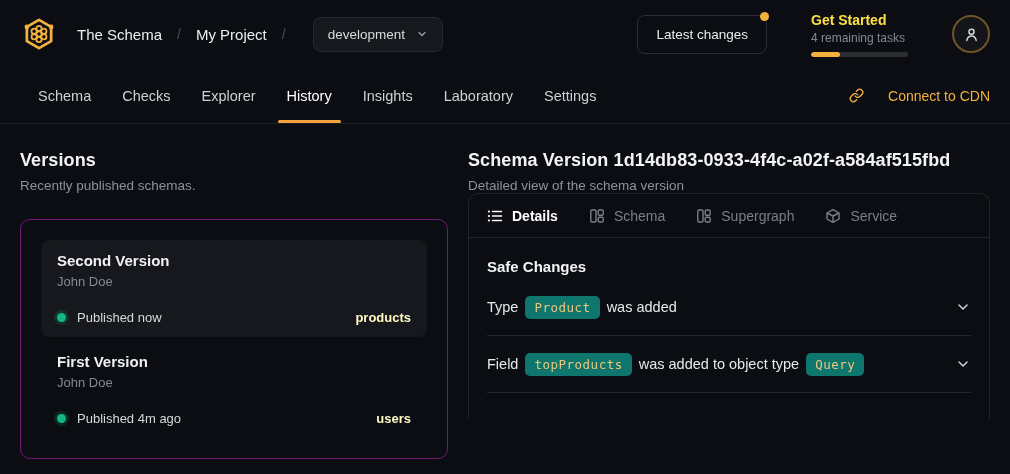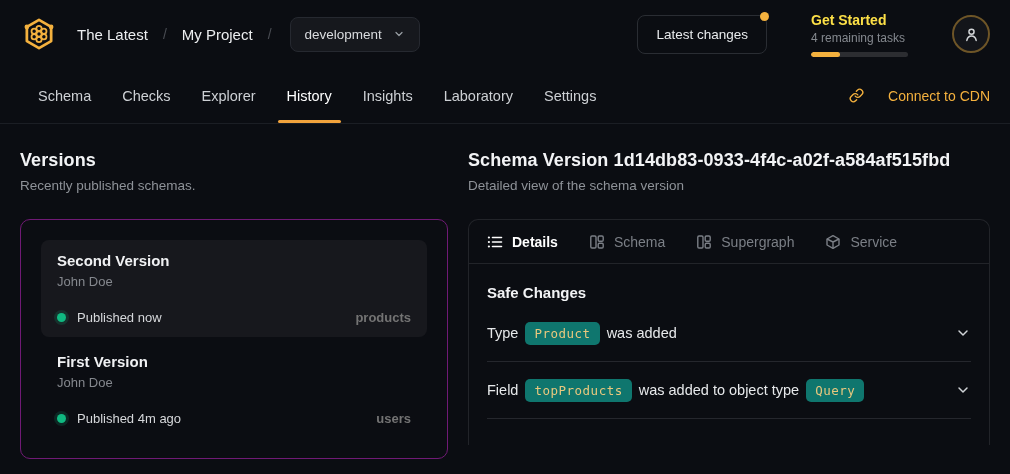--- a/index.html
+++ b/index.html
@@ -17,21 +17,21 @@
     -webkit-font-smoothing:antialiased;
   }
   svg{display:block;}
 
   
   .topbar{display:flex;align-items:center;height:68px;padding:0 20px;}
   .crumbs{display:flex;align-items:center;gap:15px;font-size:15px;}
   .crumb{color:#eceef0;font-weight:500;cursor:pointer;}
   .crumb-sep{color:#4a4d53;font-size:14px;}
   .target-btn{
-    display:flex;align-items:center;gap:11px;margin-left:3px;
+    display:flex;align-items:center;gap:11px;margin-left:12px;
     background:#16181d;border:1px solid #262930;border-radius:8px;
     padding:9px 14px;font-size:13.5px;color:#d9dbde;cursor:pointer;
   }
   .target-btn .chev{color:#9aa0a6;}
   .topbar-right{margin-left:auto;display:flex;align-items:center;gap:44px;}
   .latest-btn{
     position:relative;background:transparent;border:1px solid #2a2d33;
     border-radius:8px;padding:11px 18px;color:#e9ebed;font-size:13.5px;cursor:pointer;
   }
   .latest-dot{position:absolute;top:-4px;right:-3px;width:9px;height:9px;border-radius:50%;background:var(--accent);}
@@ -60,24 +60,24 @@
   .col-head p{margin:7px 0 0;font-size:13.5px;color:#8e9298;}
 
   
   .version-list{margin-top:26px;border:1px solid #701a75;border-radius:10px;padding:20px;display:flex;flex-direction:column;gap:4px;}
   .version-card{border-radius:8px;padding:12px 16px;cursor:pointer;}
   .version-card.selected{background:#17181d;}
   .v-name{font-size:15px;font-weight:600;color:#f0f1f3;}
   .v-author{font-size:13px;color:#85888e;margin-top:5px;}
   .v-meta{display:flex;align-items:center;margin-top:21px;font-size:13px;color:#d6d8db;}
   .v-dot{width:9px;height:9px;border-radius:50%;background:var(--green);box-shadow:0 0 0 3px rgba(16,185,129,.16);margin-right:11px;flex:none;}
-  .v-service{margin-left:auto;font-weight:700;color:#737373;}
-
-  
-  .detail-panel{margin-top:26px;height:226px;border:1px solid #222429;border-bottom:none;border-radius:10px 10px 0 0;}
+  .v-service{margin-left:auto;font-weight:700;color:#fef9c3;}
+
+  
+  .detail-panel{height:226px;border:1px solid #222429;border-bottom:none;border-radius:10px 10px 0 0;}
   .detail-tabs{display:flex;align-items:center;gap:31px;height:44px;padding:0 18px;border-bottom:1px solid #222429;}
   .dtab{display:flex;align-items:center;gap:9px;font-size:14px;color:#7b7f86;cursor:pointer;}
   .dtab.active{color:#ffffff;font-weight:600;}
   .detail-content{padding:2px 18px 0;}
   .section-title{margin:18px 0 4px;font-size:15px;font-weight:700;color:#f2f3f5;}
   .change-row{display:flex;align-items:center;height:57px;border-bottom:1px solid #25272d;font-size:14.5px;color:#e7e9eb;}
   .code-badge{
     font-family:"DejaVu Sans Mono",monospace;font-size:12.5px;
     color:var(--badge-text);background:#0f766e;border-radius:5px;
     padding:4px 9px;margin:0 7px;letter-spacing:.5px;white-space:nowrap;
@@ -98,21 +98,21 @@
           <circle cx="22.6" cy="15.4" r="2.5"></circle>
           <circle cx="22.6" cy="20.6" r="2.5"></circle>
           <circle cx="18" cy="23.2" r="2.5"></circle>
           <circle cx="13.4" cy="20.6" r="2.5"></circle>
           <circle cx="13.4" cy="15.4" r="2.5"></circle>
         </g>
         <circle cx="6.5" cy="11.3" r="2.2" fill="#f4b13e" stroke="none"></circle>
         <circle cx="29.5" cy="11.3" r="2.2" fill="#f4b13e" stroke="none"></circle>
       </svg>
     </span>
-    <span class="crumb" style="margin-left:4px;">The Latest</span>
+    <span class="crumb" style="margin-left:4px;">The Schema</span>
     <span class="crumb-sep">/</span>
     <span class="crumb">My Project</span>
     <span class="crumb-sep">/</span>
     <button class="target-btn" style="font-family:inherit;">
       <span>development</span>
       <span class="chev">
         <svg width="12" height="12" viewBox="0 0 24 24" fill="none" stroke="currentColor" stroke-width="2.4" stroke-linecap="round" stroke-linejoin="round">
             <path d="m6 9 6 6 6-6"></path>
           </svg>
       </span>

